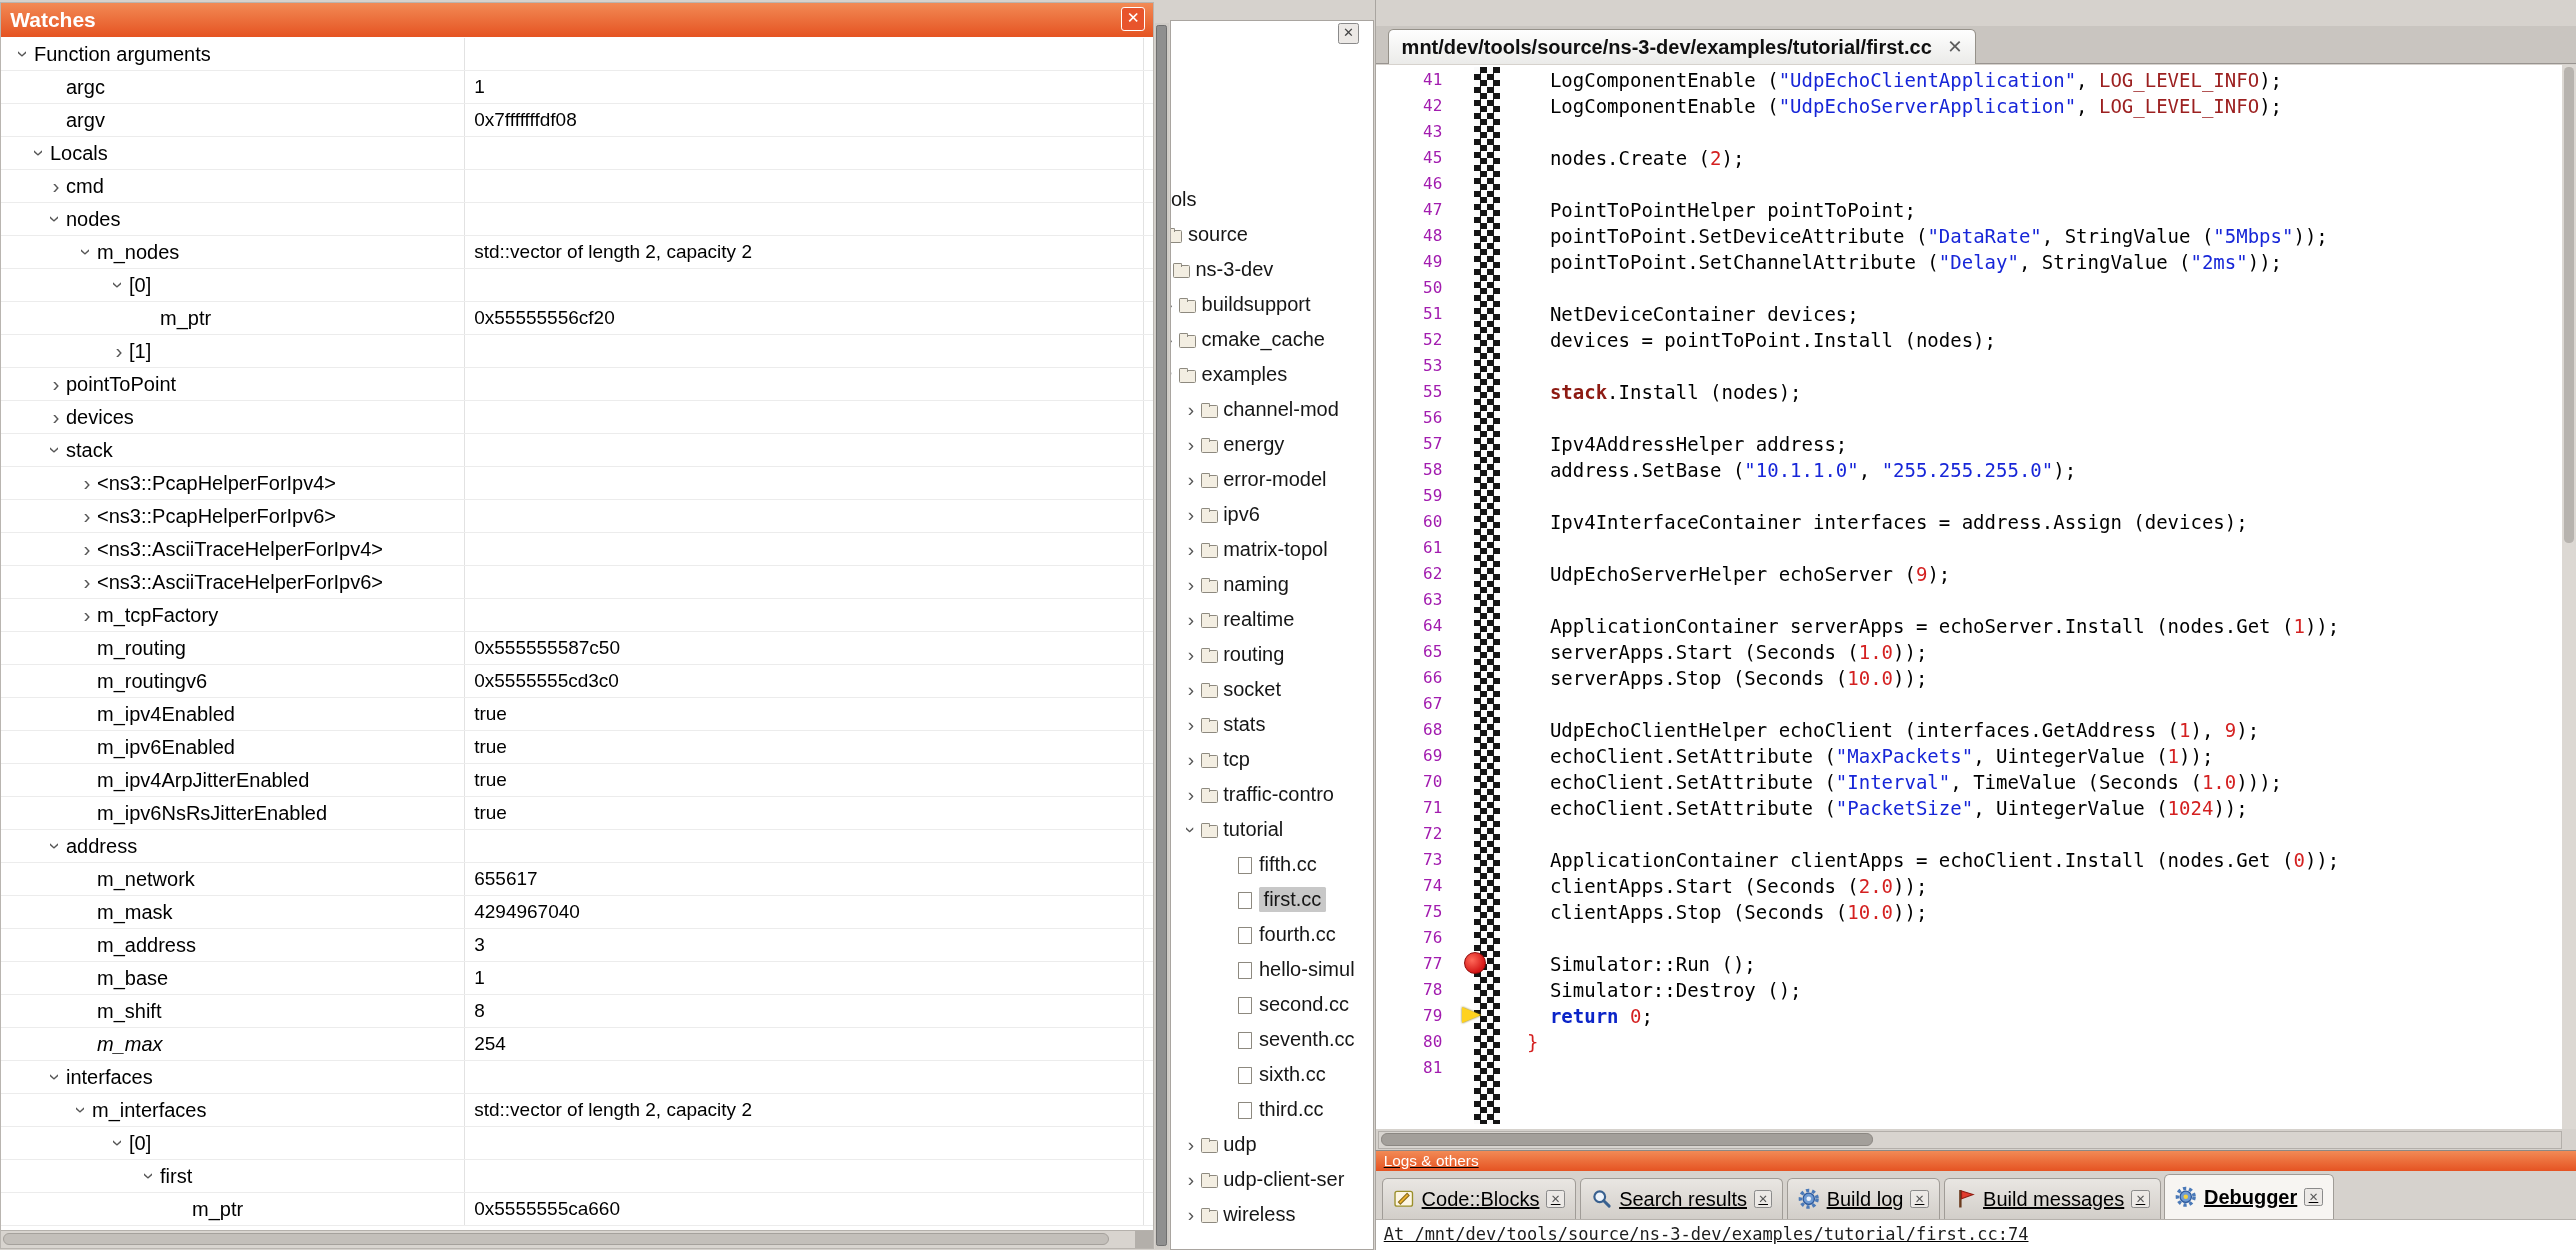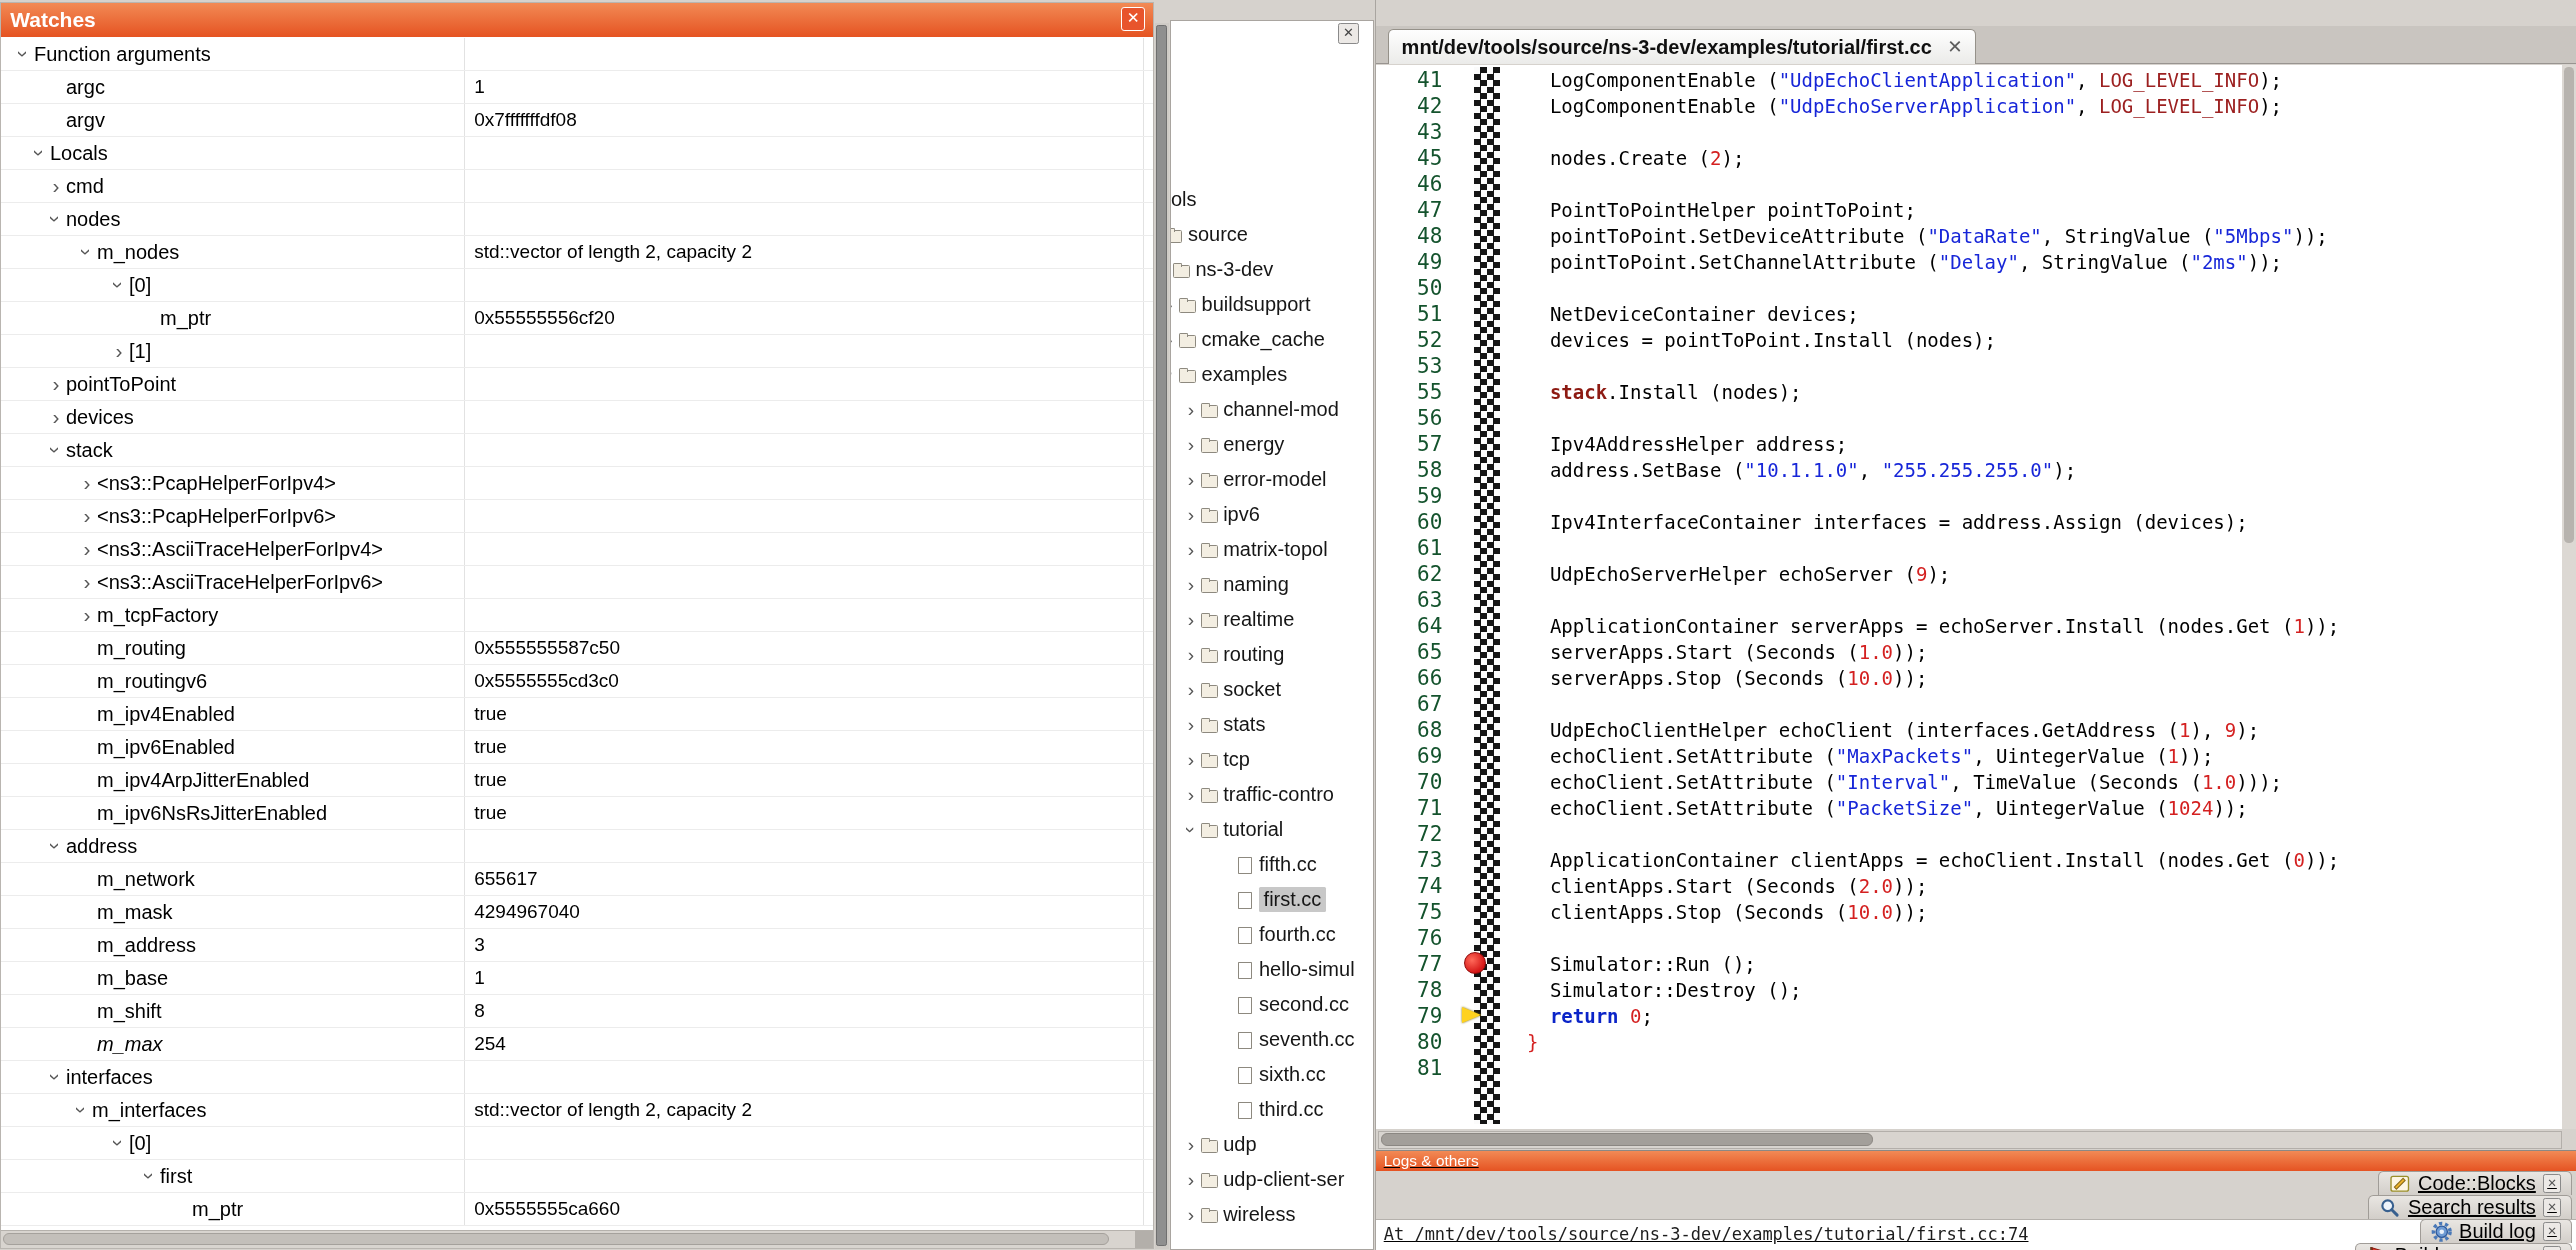--- a/index.html
+++ b/index.html
@@ -95,21 +95,21 @@
     background:#fff; overflow:hidden;
     font-family:"DejaVu Sans Mono","Liberation Mono",monospace;
   }
   .checker-strip {
     position:absolute; left:98px; top:1.5px; width:26px; height:1057px;
     background-image:conic-gradient(#141414 0 25%, #fbfbfb 0 50%, #141414 0 75%, #fbfbfb 0);
     background-size:13px 13px;
   }
   #code-lines { position:absolute; top:1.5px; left:0; right:0; }
   .code-line { display:flex; height:26px; }
-  .line-no { width:74px; padding-right:7.7px; flex:none; text-align:right; color:#14532d; font-size:21px; line-height:26px; }
+  .line-no { width:74px; padding-right:7.7px; flex:none; text-align:right; color:#a21caf; font-size:16px; line-height:26px; }
   .marker-cell { width:77px; flex:none; position:relative; }
   .code-text { font-size:19px; line-height:26px; white-space:pre; color:#000; }
   .sg-p { color:#000; }
   .sg-s { color:#1726d8; }
   .sg-n { color:#d42020; }
   .sg-k { color:#0b24c8; font-weight:bold; }
   .sg-b { color:#8d1a12; font-weight:bold; }
   .sg-c { color:#9c2020; }
   .sg-r { color:#d42020; }
   .bp {
@@ -134,21 +134,21 @@
   #logs-panel {
     position:absolute; left:1375px; top:1150px; width:1201px; height:101px;
     background:#fff; border-left:0.8px solid #a9a5a0; border-top:0.8px solid #8c8884;text-decoration:underline;
   }
   .logs-titlebar {
     height:20px; background:linear-gradient(#f28a55,#e55322);
     color:#fff; font-size:15.4px; line-height:19px; padding-left:7.7px;
   }
   .logs-tabs {
     height:49px; background:#d6d2cd; border-bottom:0.8px solid #b5b1ac;
-    display:flex; align-items:flex-end; padding-left:6.1px;flex-direction:column;
+    display:flex; align-items:flex-end; padding-left:6.1px;
   }
   .log-tab {
     display:flex; align-items:center; gap:7px; height:41px; padding:0 10px;
     border:0.8px solid #a09c97; border-bottom:none; border-radius:5.4px 5.4px 0 0;
     background:linear-gradient(#e9e6e2,#d2cec9); margin-right:3.8px;
     font-size:20px; white-space:nowrap;
   }
   .log-tab.active { background:#f7f5f2; font-weight:bold; height:45px; }
   .ticon { width:21.5px; height:21.5px; flex:none; }
   .ticon svg { display:block; }

